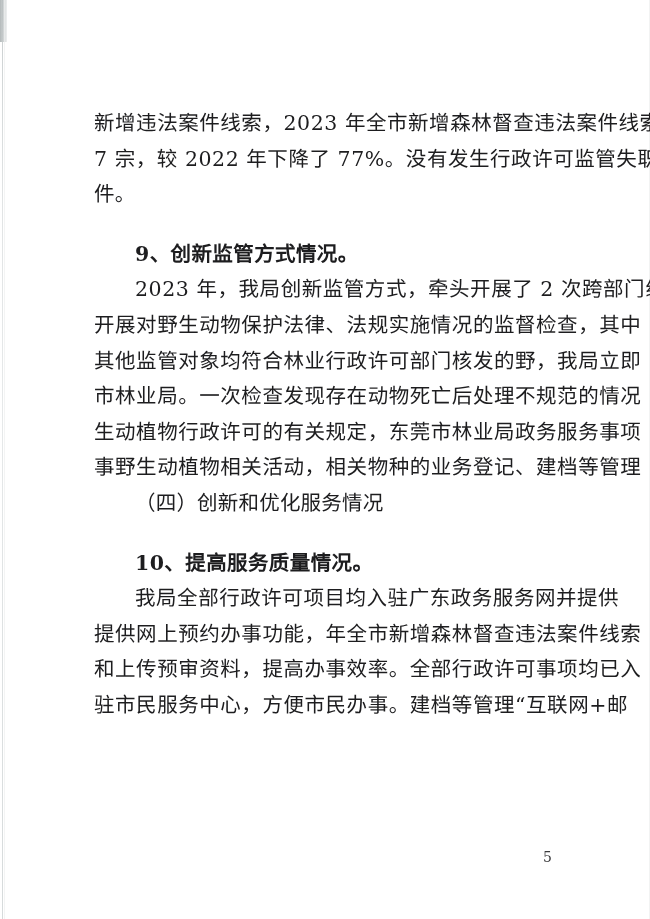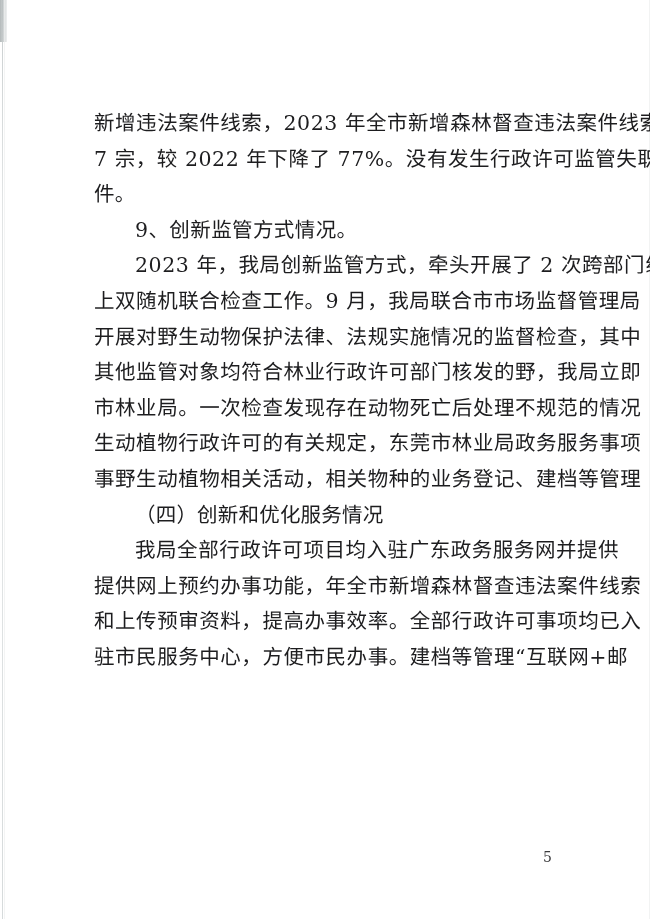--- a/index.html
+++ b/index.html
@@ -79,22 +79,23 @@
     white-space: nowrap;
     letter-spacing: 0.2px;
     -webkit-font-smoothing: antialiased;
   }
 
   .line.indent {
     padding-left: 41px;
   }
 
   .line.bold {
-    font-weight: 400;
+    font-weight: 700;
     letter-spacing: 0.4px;
+    margin-top: 24px;
   }
 
   .line.justify-wide {
     letter-spacing: 0.55px;
   }
 
   
   .page-number {
     position: absolute;
     left: 543px;
@@ -113,27 +114,27 @@
   <div class="scan-edge-left"></div>
   <div class="scan-edge-left2"></div>
   <div class="scan-edge-right"></div>
 
   <div class="text-block" id="text-block">
       <div class="line justify-wide">新增违法案件线索，2023 年全市新增森林督查违法案件线索</div>
       <div class="line justify-wide">7 宗，较 2022 年下降了 77%。没有发生行政许可监管失职事</div>
       <div class="line">件。</div>
       <div class="line bold indent">9、创新监管方式情况。</div>
       <div class="line justify-wide indent">2023 年，我局创新监管方式，牵头开展了 2 次跨部门线</div>
-      <div class="line justify-wide">上双随机联合检查工作。9 月，我局联合市市场监督管理局</div>
       <div class="line justify-wide">开展对野生动物保护法律、法规实施情况的监督检查，其中</div>
       <div class="line justify-wide">其他监管对象均符合林业行政许可部门核发的野，我局立即</div>
       <div class="line justify-wide">市林业局。一次检查发现存在动物死亡后处理不规范的情况</div>
       <div class="line justify-wide">生动植物行政许可的有关规定，东莞市林业局政务服务事项</div>
       <div class="line justify-wide">事野生动植物相关活动，相关物种的业务登记、建档等管理</div>
       <div class="line indent">（四）创新和优化服务情况</div>
+      <div class="line bold indent">10、提高服务质量情况。</div>
       <div class="line justify-wide indent">我局全部行政许可项目均入驻广东政务服务网并提供</div>
       <div class="line justify-wide">提供网上预约办事功能，年全市新增森林督查违法案件线索</div>
       <div class="line justify-wide">和上传预审资料，提高办事效率。全部行政许可事项均已入</div>
       <div class="line justify-wide">驻市民服务中心，方便市民办事。建档等管理“互联网+邮</div>
     </div>
 
   <div class="page-number">5</div>
 
 </div>
 

